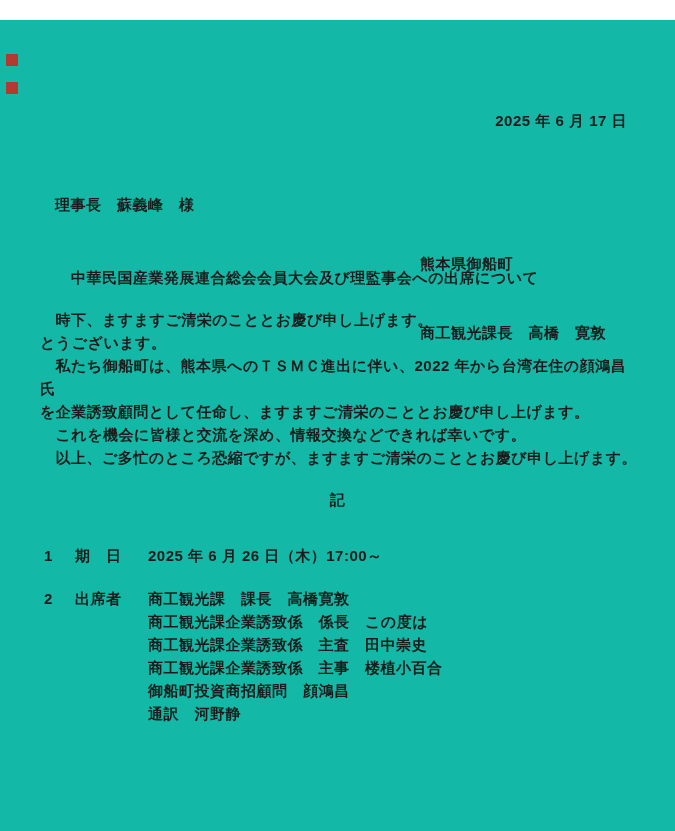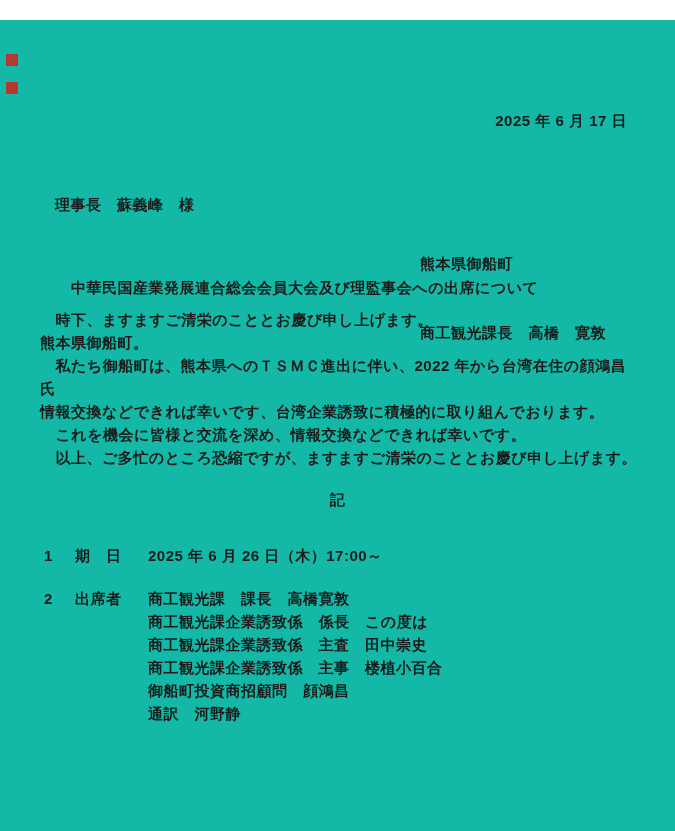--- a/index.html
+++ b/index.html
@@ -41,21 +41,21 @@
   }
   .sender {
     position: absolute;
     top: 186px;
     left: 420px;
     line-height: 23px;
     white-space: pre;
   }
   .subject {
     position: absolute;
-    top: 259px;
+    top: 249px;
     left: 71px;
     white-space: pre;
     text-align: center;
   }
   .body-text {
     position: absolute;
     top: 288px;
     left: 40px;
     right: 36px;
     line-height: 23px;
@@ -98,23 +98,23 @@
 
   <div class="sender">
     <div>熊本県御船町</div>
     <div>商工観光課長　高橋　寛敦</div>
   </div>
 
   <div class="subject">中華民国産業発展連合総会会員大会及び理監事会への出席について</div>
 
   <div class="body-text">
     <div>　時下、ますますご清栄のこととお慶び申し上げます。</div>
-    <div>熊本県御船町。</div>
+    <div>とうございます。</div>
     <div>　私たち御船町は、熊本県へのＴＳＭＣ進出に伴い、2022 年から台湾在住の顔鴻昌氏</div>
-    <div>情報交換などできれば幸いです、台湾企業誘致に積極的に取り組んでおります。</div>
+    <div>を企業誘致顧問として任命し、ますますご清栄のこととお慶び申し上げます。</div>
     <div>　これを機会に皆様と交流を深め、情報交換などできれば幸いです。</div>
     <div>　以上、ご多忙のところ恐縮ですが、ますますご清栄のこととお慶び申し上げます。</div>
   </div>
 
   <div class="record-marker">記</div>
 
   <div class="item i1">
     <span class="item-no">1</span>
     <span class="item-label">期　日</span>
     <span class="item-value">2025 年 6 月 26 日（木）17:00～</span>

